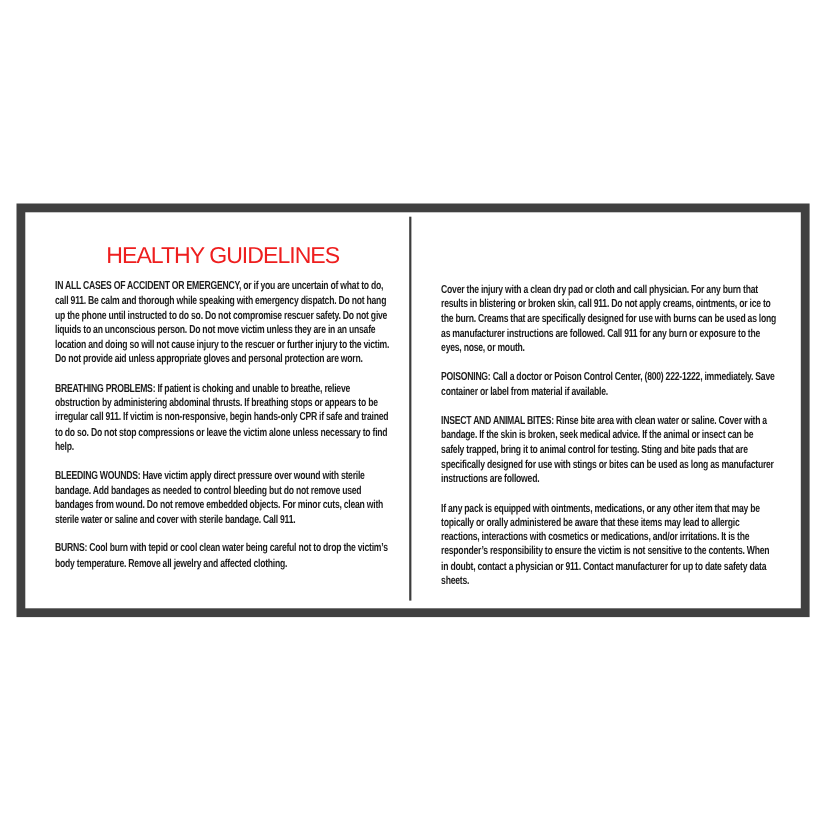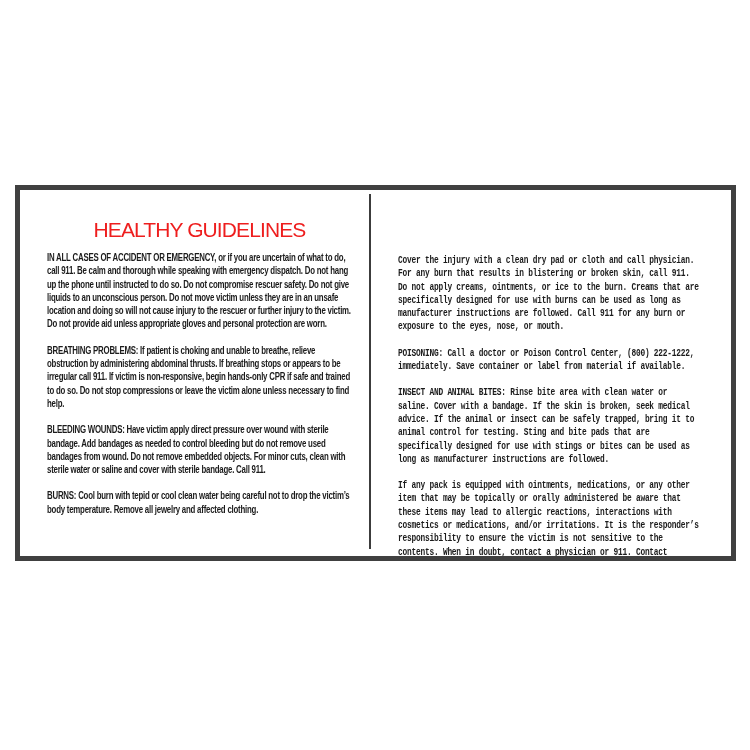--- a/index.html
+++ b/index.html
@@ -15,21 +15,21 @@
     background: #ffffff;
     overflow: hidden;
   }
   .card {
     position: absolute;
     left: 15px;
     top: 185px;
     width: 721px;
     height: 376px;
     box-sizing: border-box;
-    border: 5px solid #404040;
+    border: 8px solid #404040;
     background: #ffffff;
     display: flex;
     flex-direction: row;
   }
   .col-left {
     width: 349px;
     flex: 0 0 349px;
     box-sizing: border-box;
     padding: 0 17px 0 27px;
   }
@@ -37,21 +37,20 @@
     width: 2px;
     flex: 0 0 2px;
     background: #3c3c3c;
     margin: 4px 0 7px 0;
   }
   .col-right {
     flex: 1 1 auto;
     box-sizing: border-box;
     padding: 64px 28px 0 27px;
     overflow: hidden;
-    font-family: Liberation Mono, monospace;
   }
   .doc-title {
     margin: 28px 0 10px 0;
     text-align: center;
     color: #ee1e1e;
     font-size: 21px;
     font-weight: 400;
     letter-spacing: -0.9px;
     line-height: 23px;
     white-space: nowrap;

